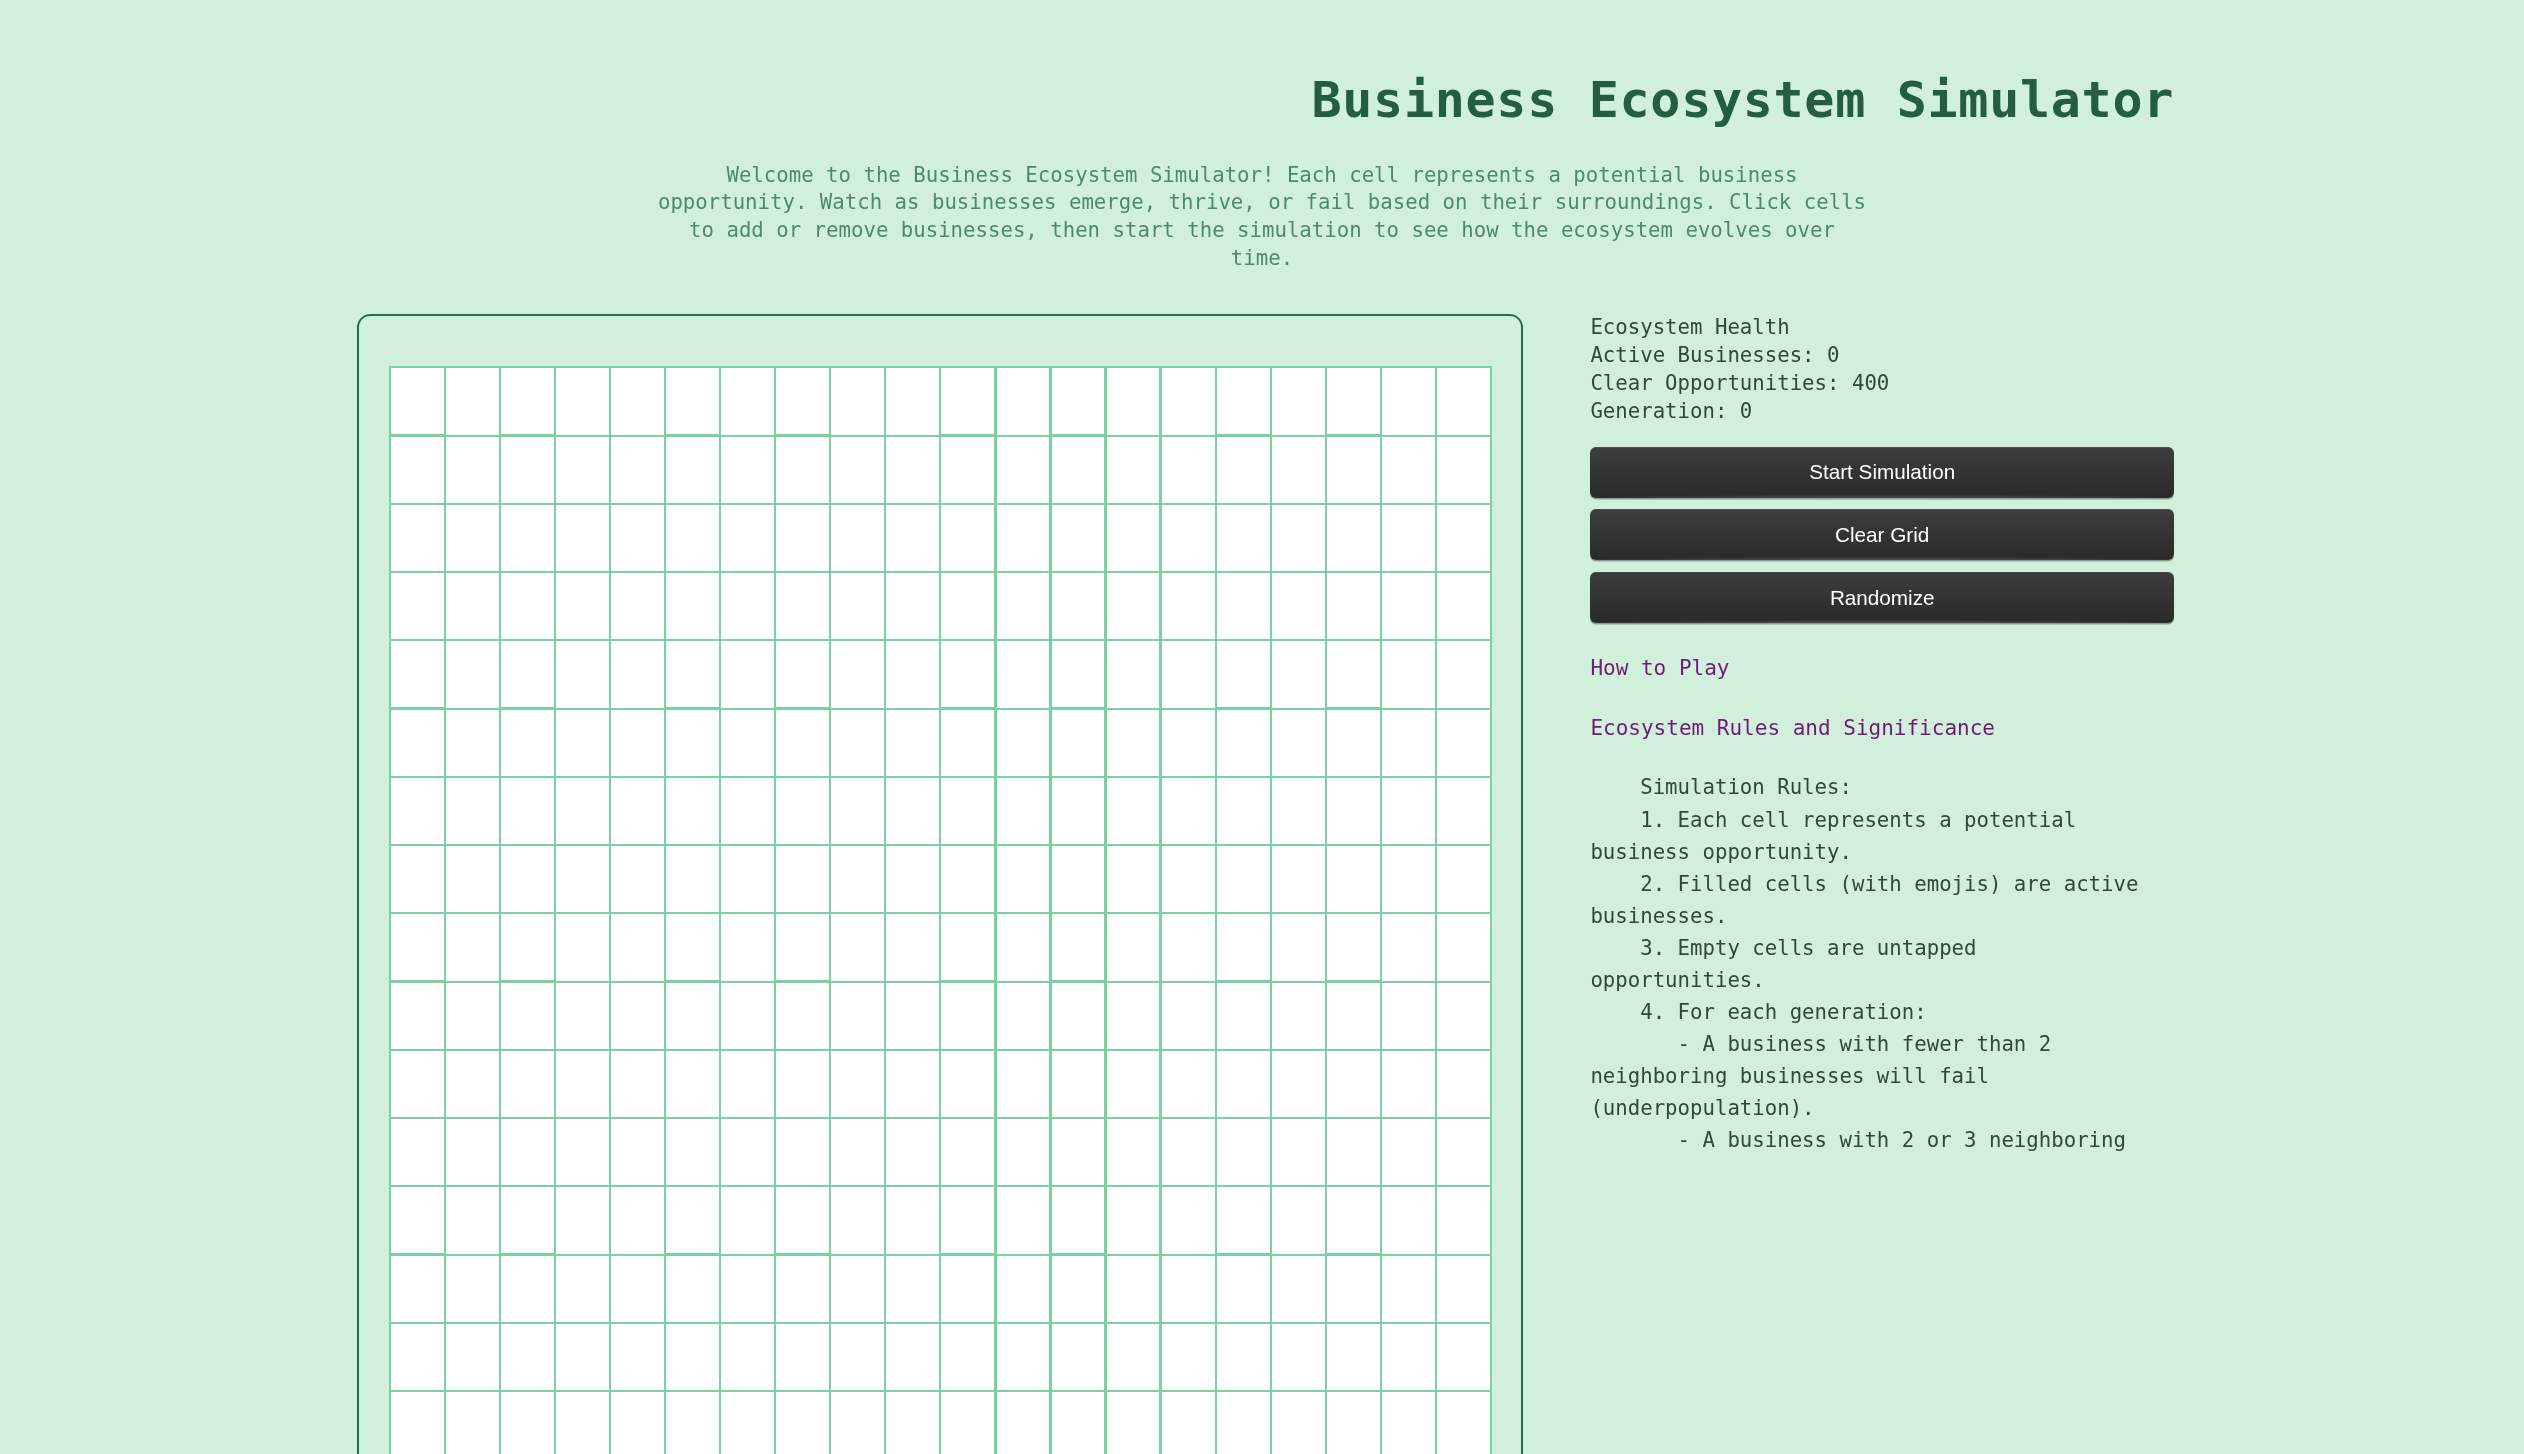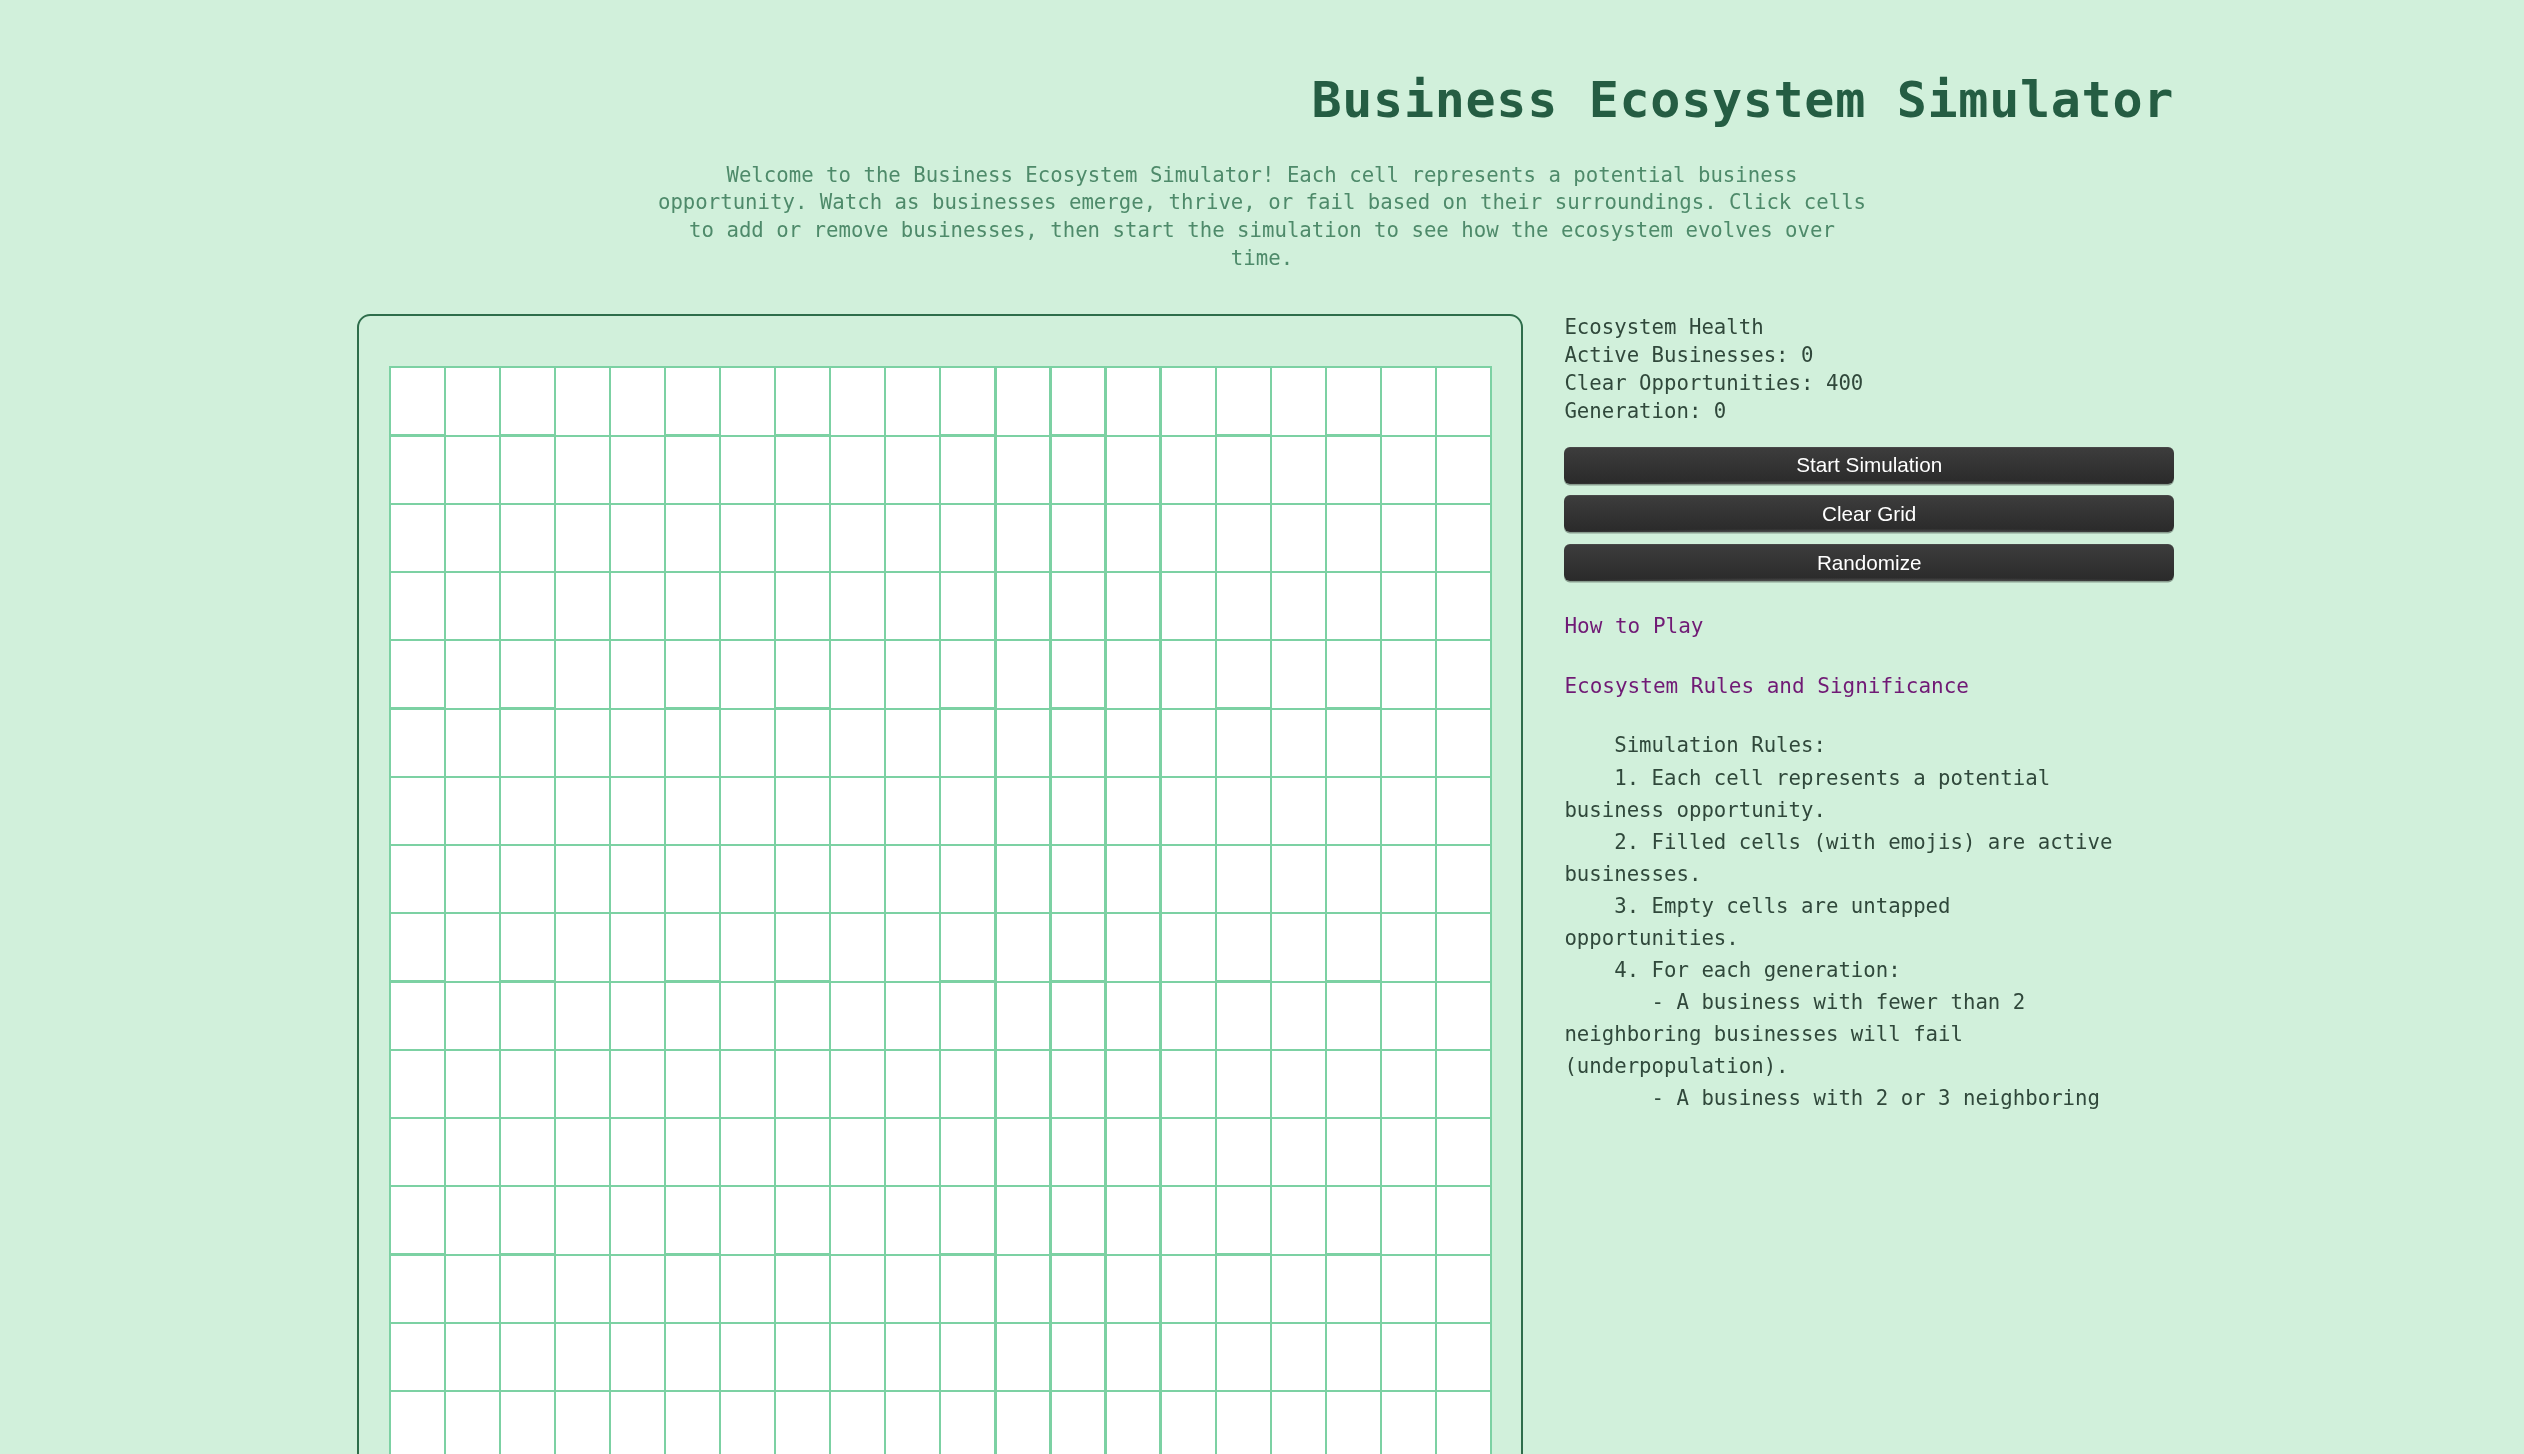--- a/index.html
+++ b/index.html
@@ -61,27 +61,28 @@
       aspect-ratio: 1 / 1.25;
       width: 100%;
     }
     
     .sidebar {
       flex: 1 1 0;
       min-width: 0;
       font-size: 20.7px;
       color: #30483b;
       line-height: 1.35;
+      margin-left: 26px;
     }
     .stats span { display: inline; }
     .btn-col { margin-top: 20.7px; display: flex; flex-direction: column; gap: 11.8px; }
     .btn {
       position: relative;
       width: 100%;
-      height: 37px;
+      height: 51px;
       border-radius: 5.9px;
       border: none;
       background: linear-gradient(#3d3d3d, #2a2a2a);
       color: #fff;
       font-size: 20.7px;
       font-family: Arial, Helvetica, sans-serif;
       cursor: pointer;
       overflow: hidden;
       box-shadow: 0 1.5px 0 rgba(0,0,0,.35), inset 0 0.7px 0 rgba(255,255,255,.08);
     }

